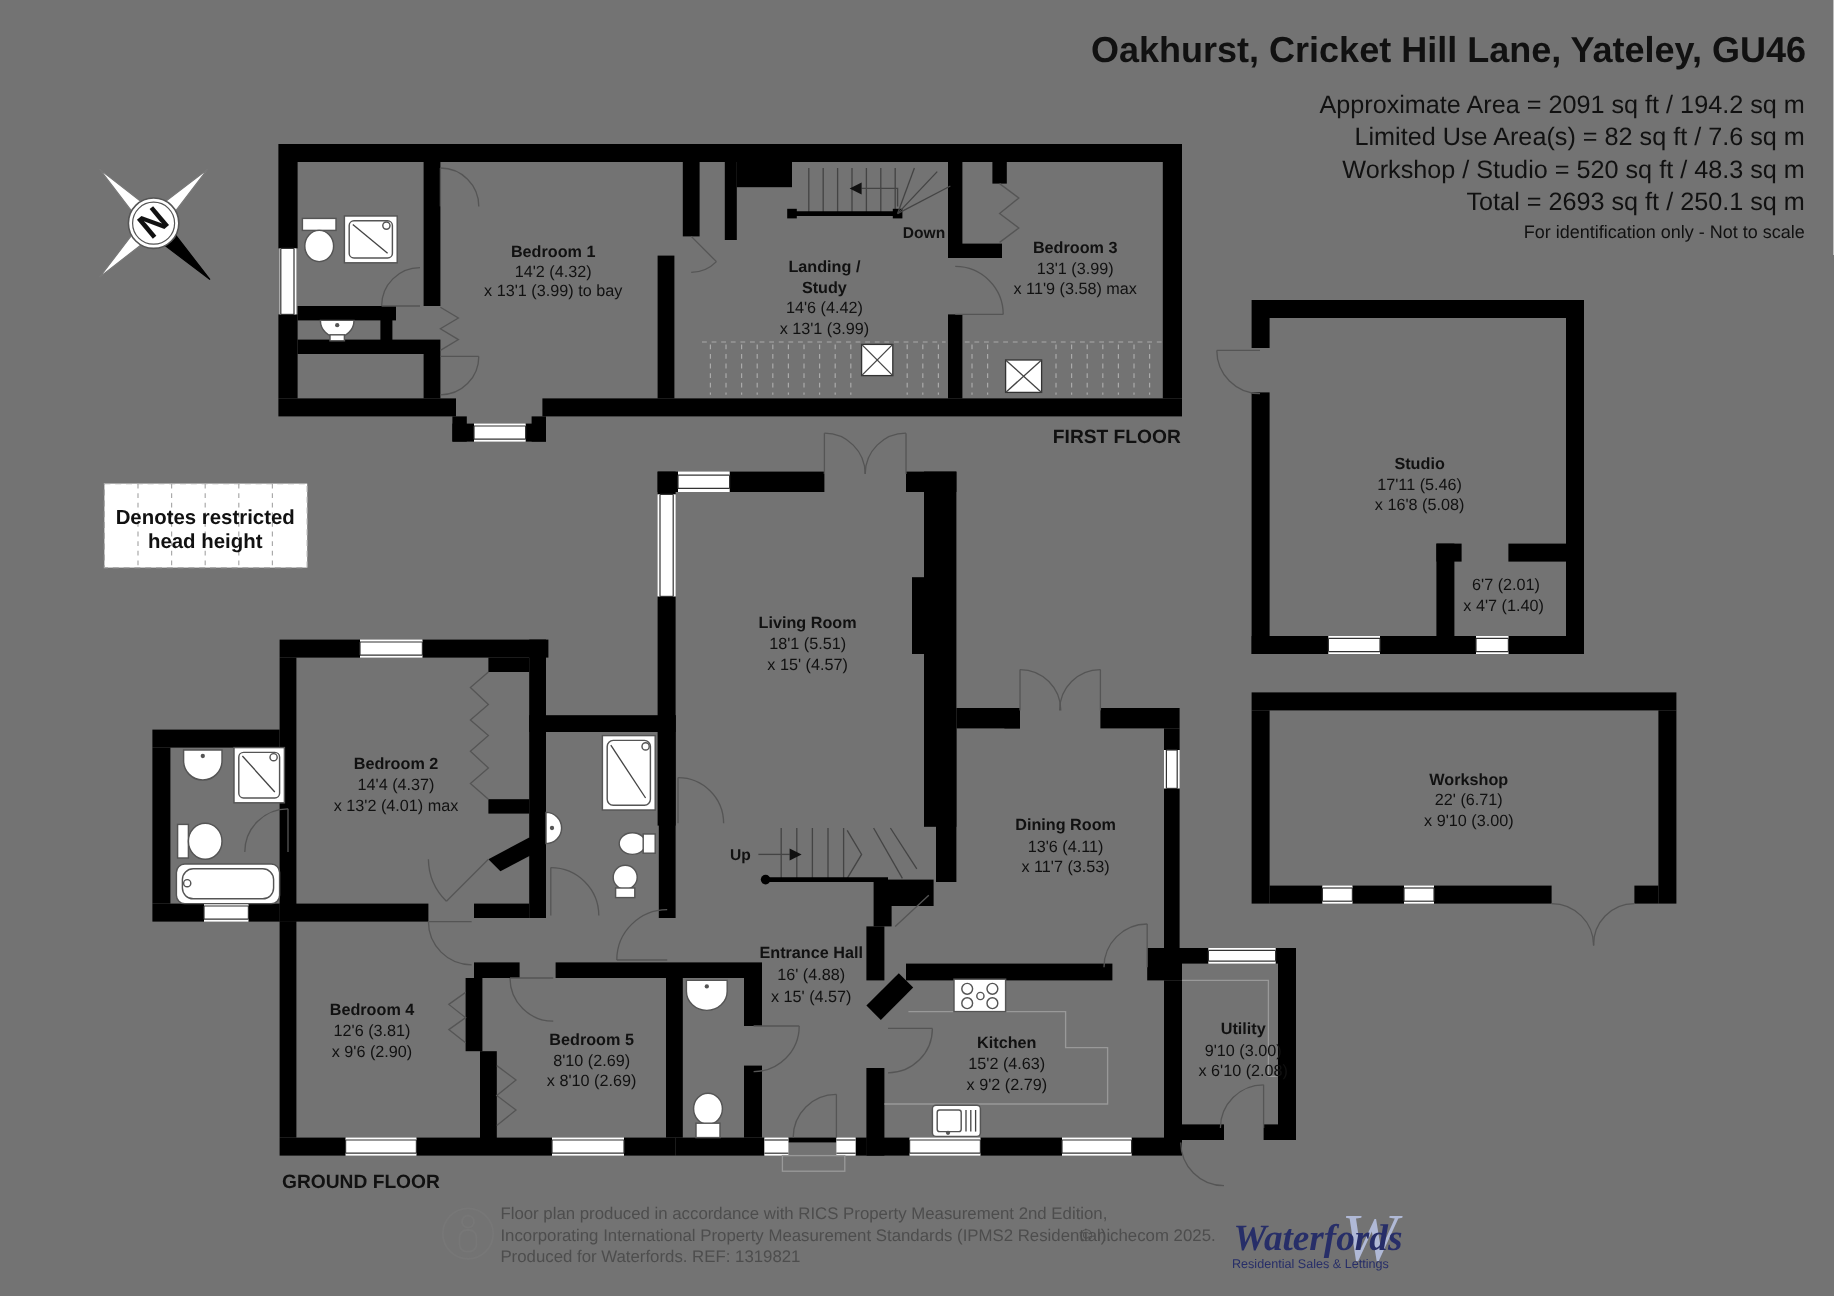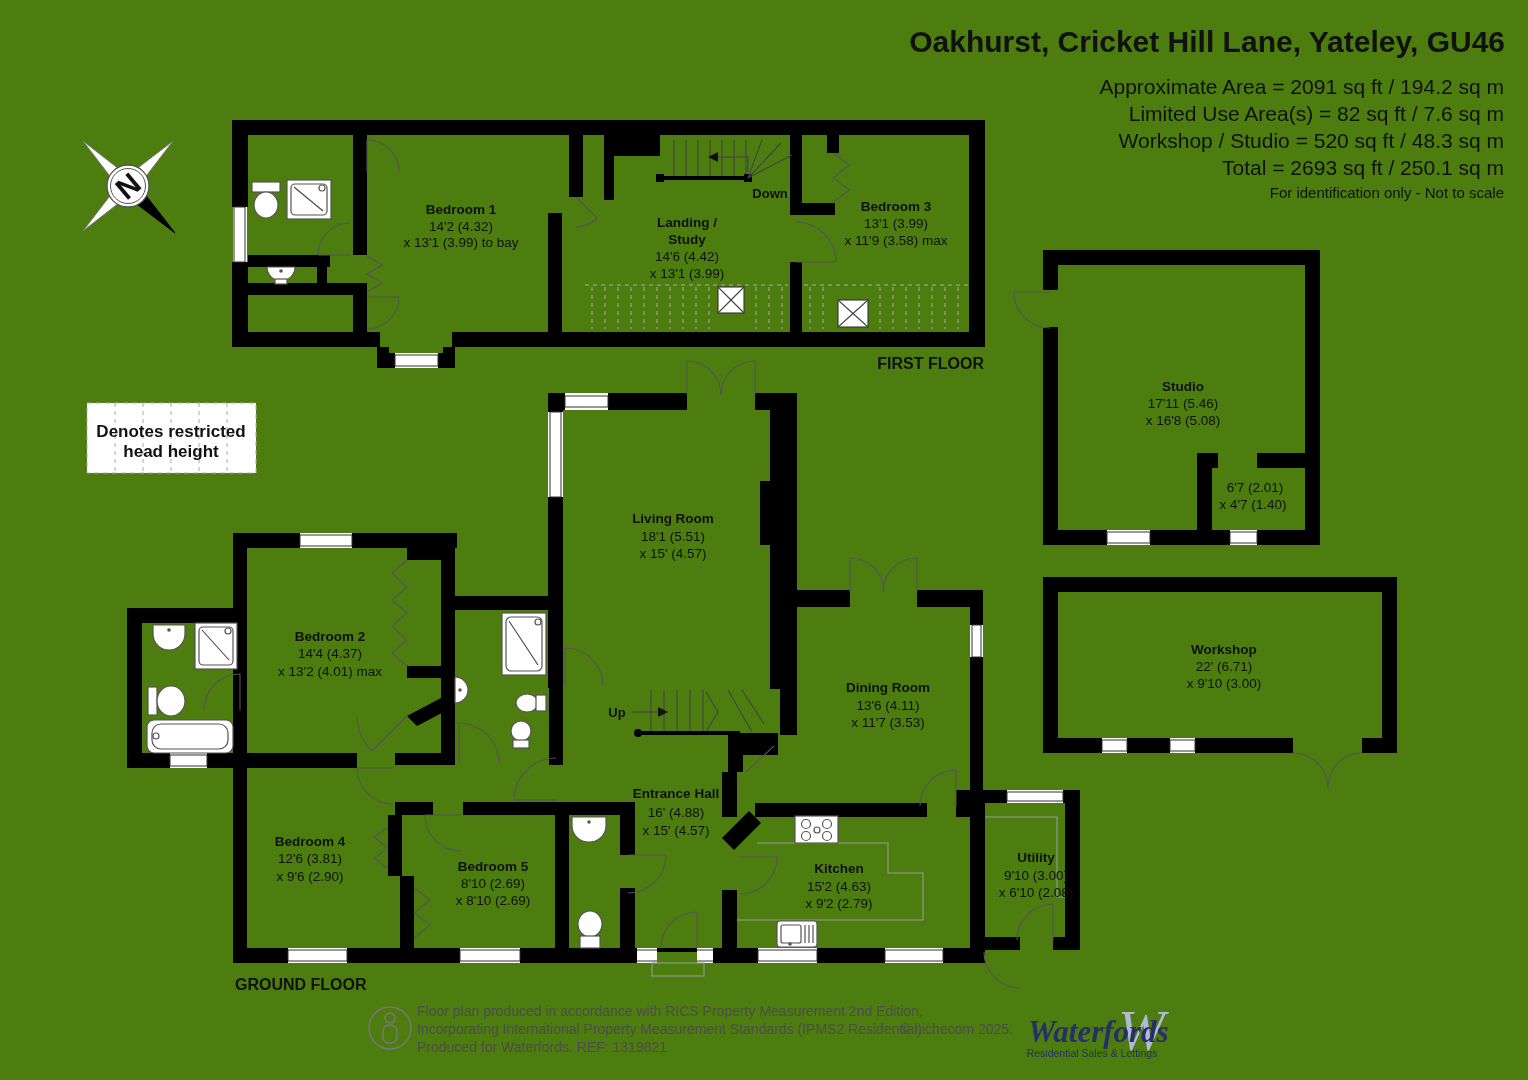--- a/index.html
+++ b/index.html
@@ -1,16 +1,16 @@
 <!DOCTYPE html>
 <html><head>
 <meta charset="utf-8">
 <style>
   html,body{margin:0;padding:0;background:#fff;}
-  #wrap{width:1528px;height:1080px;position:relative;background:#4d7c0f;overflow:hidden;}
+  #wrap{width:1528px;height:1080px;position:relative;background:#737373;overflow:hidden;}
   svg{position:absolute;left:0;top:0;}
   text{font-family:"Liberation Sans",sans-serif;fill:#111;}
   .wall{fill:#000;stroke:none;}
   .thin{stroke:#444;stroke-width:1.1;fill:none;}
   .arc{stroke:#555;stroke-width:1.1;fill:none;}
   .win{fill:#fff;stroke:none;}
   .winln{stroke:#333;stroke-width:1;fill:none;}
   .icon{stroke:#555;stroke-width:1.2;fill:#fff;}
   .cnt{stroke:#999;stroke-width:1.1;fill:none;}
   .dash{stroke:#aaa;stroke-width:1;fill:none;stroke-dasharray:4 4;}

